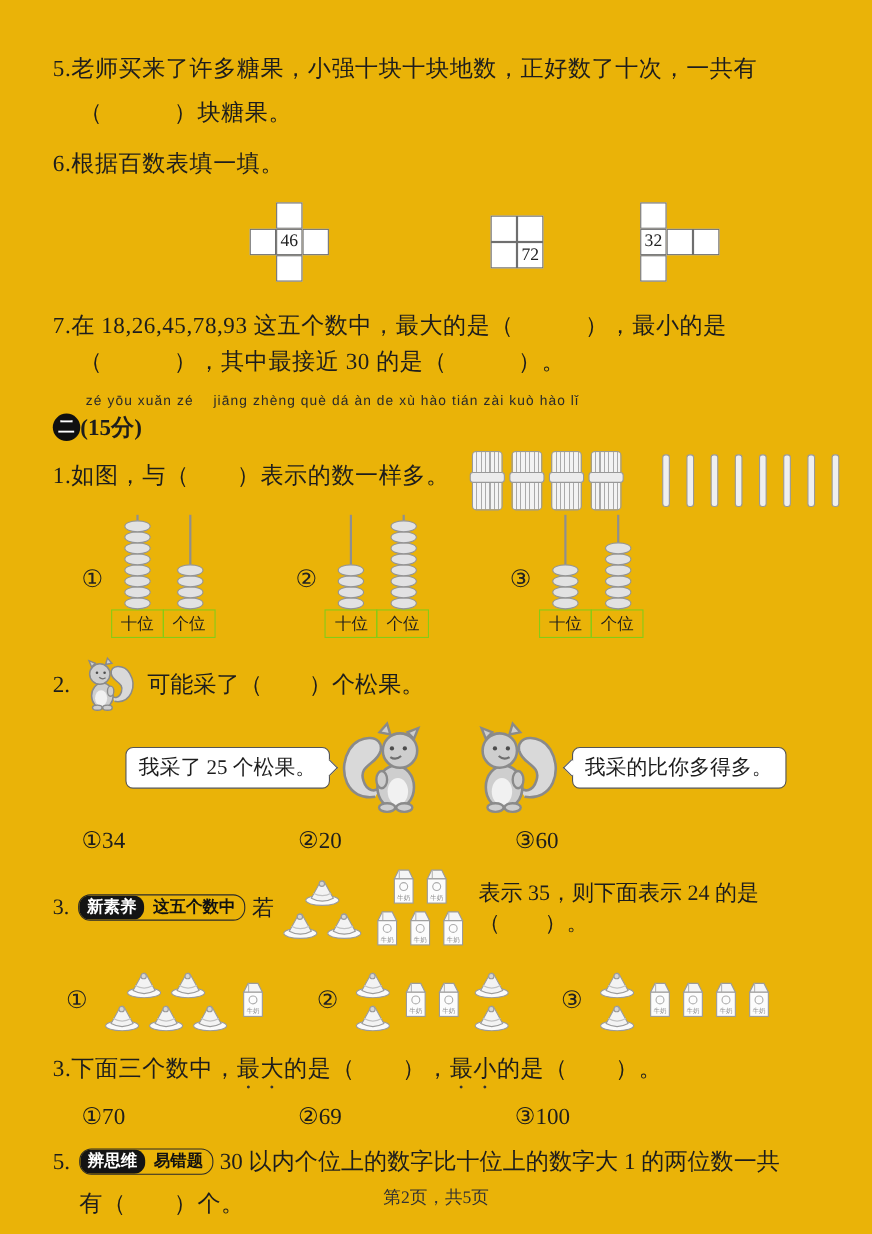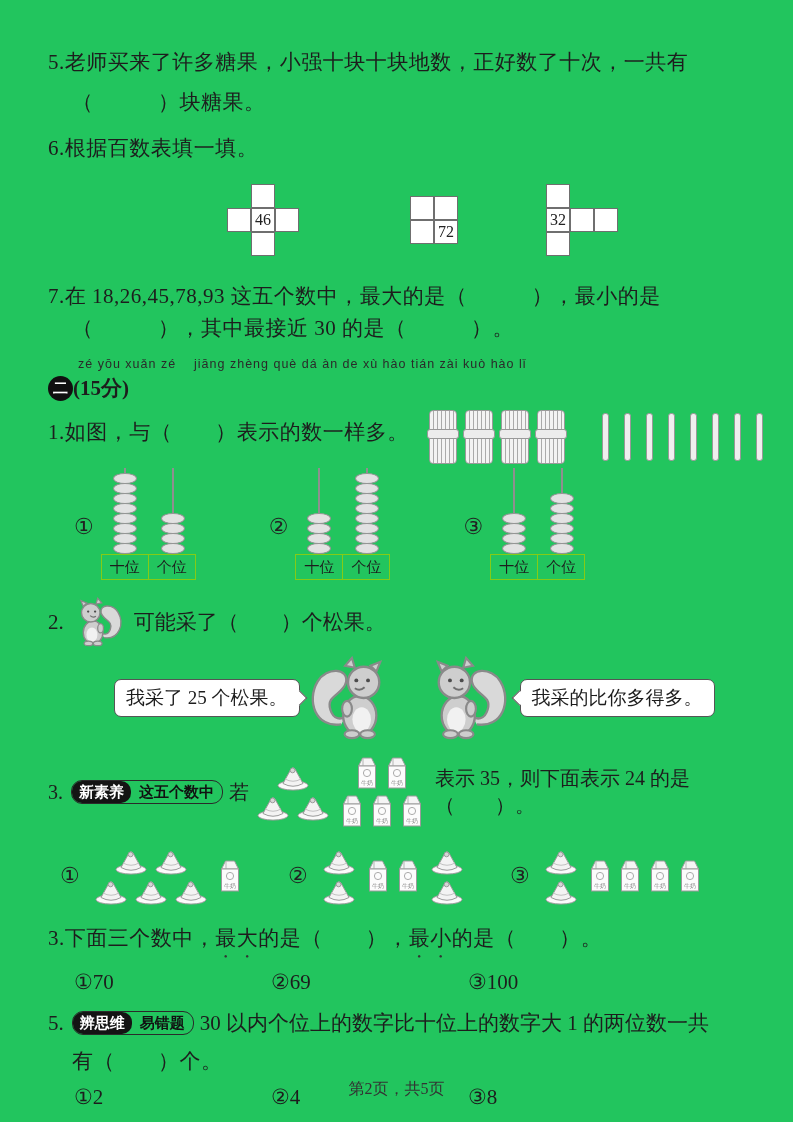--- a/index.html
+++ b/index.html
@@ -1,17 +1,17 @@
 <!DOCTYPE html>
 <html><head>
 <meta charset="utf-8">
 <style>
   html,body{margin:0;padding:0;background:#e9e9e9;}
   .page{
-    position:relative;width:793px;height:1122px;margin:0 auto;background:#22c55e;
+    position:relative;width:793px;height:1122px;margin:0 auto;background:#eab308;
     font-family:"Liberation Serif","DejaVu Serif",serif;color:#1d1d1d;overflow:hidden;
   }
   .content{padding:46px 30px 0 48px;}
   .q-line{font-size:21px;line-height:32px;letter-spacing:.5px;}
   .indent{padding-left:24px;}
   .q-num{margin-right:2px;}
   
   .figures-row{display:flex;align-items:center;margin-top:10px;height:92px;gap:28px;}
   .grid-figure{position:relative;}
   .gcell{position:absolute;border:1px solid #6f6f6f;box-sizing:border-box;background:#fff;
@@ -95,21 +95,21 @@
 
     <div class="q-line mt14">6.根据百数表填一填。</div>
     <div class="figures-row">
       <div class="grid-figure" style="margin-left: 179px; width: 72px; height: 72px;">
           <div class="gcell" style="left: 24px; top: 0px; width: 24px; height: 24px;"></div>
           <div class="gcell" style="left: 0px; top: 24px; width: 24px; height: 24px;"></div>
           <div class="gcell" style="left: 24px; top: 24px; width: 24px; height: 24px;">46</div>
           <div class="gcell" style="left: 48px; top: 24px; width: 24px; height: 24px;"></div>
           <div class="gcell" style="left: 24px; top: 48px; width: 24px; height: 24px;"></div>
         </div>
-      <div class="grid-figure" style="margin-left: 83px; width: 24px; height: 48px;">
+      <div class="grid-figure" style="margin-left: 119px; width: 24px; height: 48px;">
           <div class="gcell" style="left: 0px; top: 0px; width: 24px; height: 24px;"></div>
           <div class="gcell" style="left: 24px; top: 0px; width: 24px; height: 24px;"></div>
           <div class="gcell" style="left: 0px; top: 24px; width: 24px; height: 24px;"></div>
           <div class="gcell" style="left: 24px; top: 24px; width: 24px; height: 24px;">72</div>
         </div>
       <div class="grid-figure" style="margin-left: 84px; width: 72px; height: 72px;">
           <div class="gcell" style="left: 0px; top: 0px; width: 24px; height: 24px;"></div>
           <div class="gcell" style="left: 0px; top: 24px; width: 24px; height: 24px;">32</div>
           <div class="gcell" style="left: 24px; top: 24px; width: 24px; height: 24px;"></div>
           <div class="gcell" style="left: 48px; top: 24px; width: 24px; height: 24px;"></div>
@@ -292,20 +292,25 @@
             <circle cx="24.5" cy="27" r="2" fill="#4c4c4c"></circle>
             <circle cx="36.5" cy="27" r="2" fill="#4c4c4c"></circle>
             <path d="M28 34 q5 4.5 10 1" fill="none" stroke="#6e6e6e" stroke-width="2"></path>
             <ellipse cx="46" cy="56" rx="5" ry="8" fill="#cecece" stroke="#8a8a8a" stroke-width="2.2"></ellipse>
             <ellipse cx="25" cy="82" rx="7.5" ry="4" fill="#cecece" stroke="#8a8a8a" stroke-width="2.2"></ellipse>
             <ellipse cx="41" cy="82" rx="7.5" ry="4" fill="#cecece" stroke="#8a8a8a" stroke-width="2.2"></ellipse>
           </svg>
         </span>
       <div class="bubble tail-left" style="margin-left:6px">我采的比你多得多。</div>
     </div>
+    <div class="options-row">
+      <span class="opt">①34</span>
+      <span class="opt">②20</span>
+      <span class="opt">③60</span>
+    </div>
 
     <div class="q3-line">
       <span class="q-num">3.</span>
       <span class="badge-pair">
         <span class="badge-solid">新素养</span>
         <span class="badge-outline-part">这五个数中</span>
       </span>
       <span>若</span>
       <span class="groups">
           <span class="icon-group">

